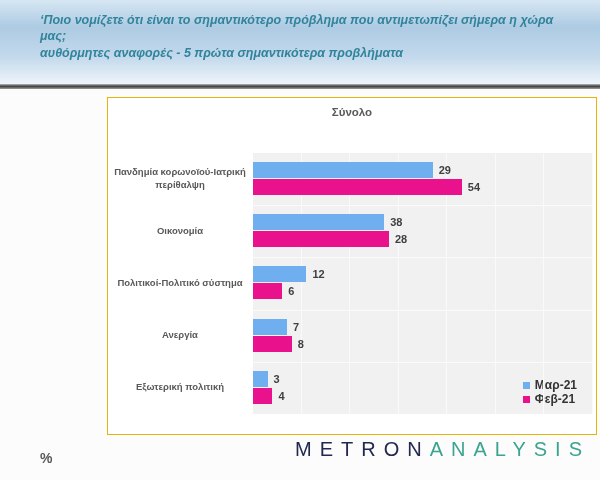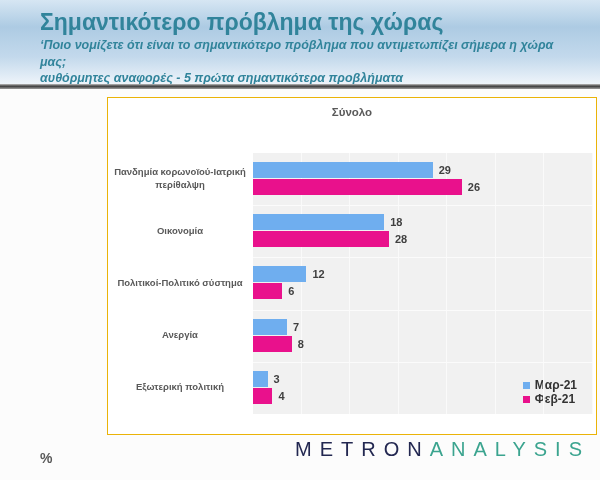--- a/index.html
+++ b/index.html
@@ -80,21 +80,20 @@
     font-family:"Liberation Sans","DejaVu Sans",sans-serif;
     margin-left:26px;
   }
   .logo .metron{color:#232851;}
   .logo .analysis{color:#3ba48f;}
 </style>
 </head>
 <body>
 
 <div class="header">
-  <div class="title">Σημαντικότερο πρόβλημα της χώρας</div>
   <div class="subtitle">
     <span>‘Ποιο νομίζετε ότι  είναι το σημαντικότερο πρόβλημα που αντιμετωπίζει σήμερα η χώρα μας;</span><br>
     <span class="u">αυθόρμητες αναφορές - 5 πρώτα σημαντικότερα προβλήματα</span>
   </div>
 </div>
 <div class="divider"></div>
 
 <div class="chart-card">
   <div class="chart-title">Σύνολο</div>
   <div class="labels-col">
@@ -122,23 +121,23 @@
       <div class="gridline" style="left: 241.857px;"></div>
       <div class="gridline" style="left: 290.429px;"></div>
       <div class="gridline" style="left: 339px;"></div>
       <div class="band-separator" style="top: 52px;"></div>
       <div class="band-separator" style="top: 104px;"></div>
       <div class="band-separator" style="top: 157px;"></div>
       <div class="band-separator" style="top: 209px;"></div>
       <div class="bar" style="top: 9px; left: 0px; width: 179.714px; background: rgb(111, 174, 239);"></div>
       <div class="value-label" style="top: 9px; left: 185.714px;">29</div>
       <div class="bar" style="top: 26px; left: 0px; width: 208.857px; background: rgb(233, 17, 140);"></div>
-      <div class="value-label" style="top: 26px; left: 214.857px;">26</div>
+      <div class="value-label" style="top: 26px; left: 214.857px;">54</div>
       <div class="bar" style="top: 61.2px; left: 0px; width: 131.143px; background: rgb(111, 174, 239);"></div>
-      <div class="value-label" style="top: 61.2px; left: 137.143px;">18</div>
+      <div class="value-label" style="top: 61.2px; left: 137.143px;">38</div>
       <div class="bar" style="top: 78.2px; left: 0px; width: 136px; background: rgb(233, 17, 140);"></div>
       <div class="value-label" style="top: 78.2px; left: 142px;">28</div>
       <div class="bar" style="top: 113.4px; left: 0px; width: 53.4286px; background: rgb(111, 174, 239);"></div>
       <div class="value-label" style="top: 113.4px; left: 59.4286px;">12</div>
       <div class="bar" style="top: 130.4px; left: 0px; width: 29.1429px; background: rgb(233, 17, 140);"></div>
       <div class="value-label" style="top: 130.4px; left: 35.1429px;">6</div>
       <div class="bar" style="top: 165.6px; left: 0px; width: 34px; background: rgb(111, 174, 239);"></div>
       <div class="value-label" style="top: 165.6px; left: 40px;">7</div>
       <div class="bar" style="top: 182.6px; left: 0px; width: 38.8571px; background: rgb(233, 17, 140);"></div>
       <div class="value-label" style="top: 182.6px; left: 44.8571px;">8</div>

